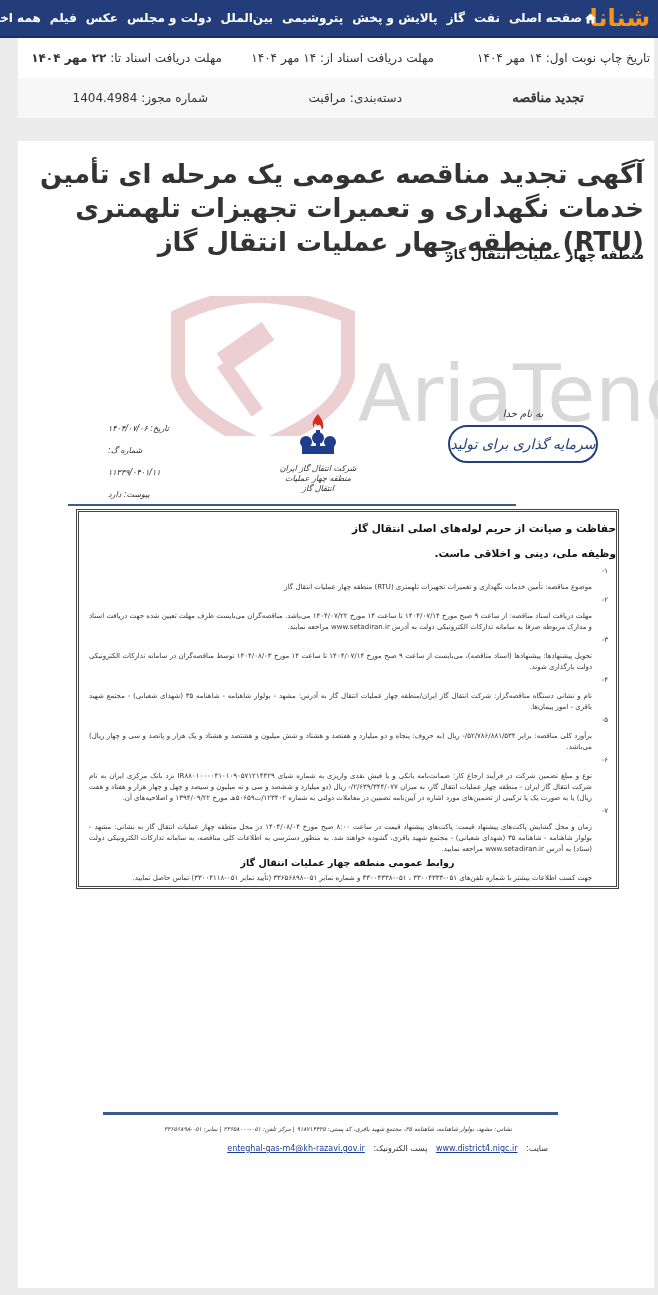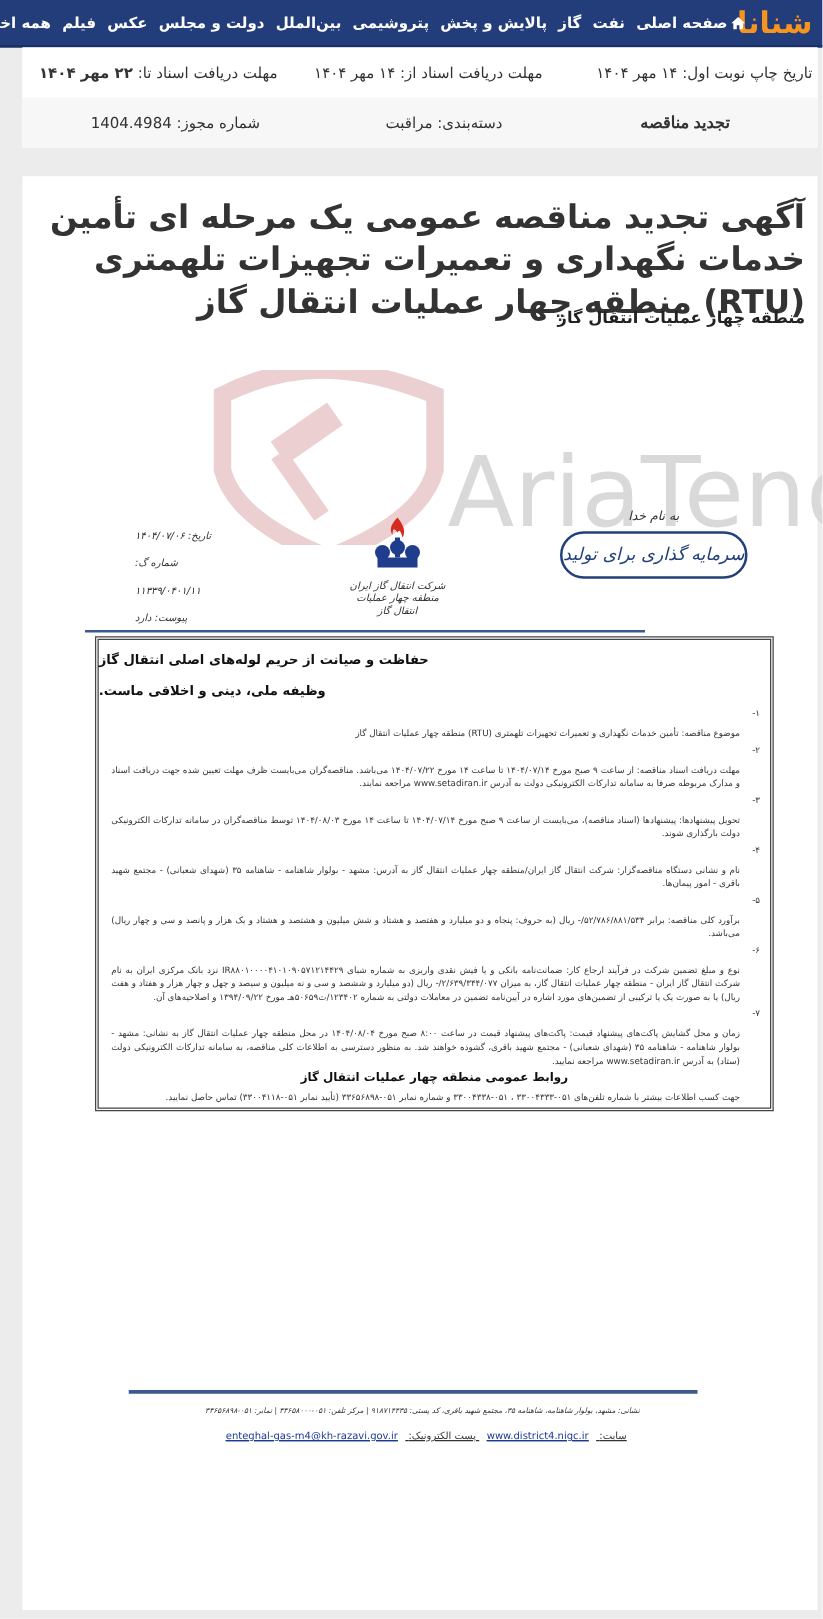--- a/index.html
+++ b/index.html
@@ -74,31 +74,31 @@
   .slogan {
     margin-top:6px; border:2px solid #22407a; border-radius:22px;
     height:34px; line-height:34px; font-size:14px; font-weight:normal; color:#22407a; font-style:italic;
   }
   .doc-line { position:absolute; top:98px; left:20px; width:448px; height:2px; background:#3b5b8f; }
 
   .box {
     position:absolute; top:113px; left:28px; width:543px; height:380px;
     border:3px double #444; box-sizing:border-box; background:#fff;
   }
-  .box-h1 { text-align:left; font-size:10.5px; font-weight:bold; margin-top:8px; line-height:17px; color:#111; }
+  .box-h1 { text-align:right; font-size:10.5px; font-weight:bold; margin-top:8px; line-height:17px; color:#111; }
   .box-h2 { text-align:center; font-size:11.5px; font-weight:bold; line-height:17px; color:#111; }
   .items { margin:4px 8px 0 10px; font-size:7px; line-height:11px; color:#333; }
   .item { display:flex; gap:6px; margin-bottom:2px; }
   .item-num { width:10px; flex:none; }
   .item-text { flex:1; text-align:justify;margin-top:16px; }
   .box-footer { position:absolute; bottom:18px; left:0; right:0; text-align:center; font-size:9.5px; font-weight:bold; color:#111; }
 
   .footer-line { position:absolute; top:971px; left:85px; width:455px; height:3px; background:#3b5b8f; }
   .footer-addr { position:absolute; top:984px; left:110px; width:420px; text-align:center; font-size:6px; color:#333; font-style:italic; }
-  .footer-links { position:absolute; top:1003px; left:110px; width:420px; text-align:center; font-size:8px; color:#333;text-decoration:underline; }
+  .footer-links { position:absolute; top:1003px; left:110px; width:420px; text-align:right; font-size:8px; color:#333; }
   .footer-links a { color:#1a3a9a; text-decoration:underline; margin:0 6px; }
 
   .news-code { position:absolute; top:1180px; right:10px; font-size:15px; color:#555;font-family:Liberation Serif, serif; }
 </style>
 </head>
 <body>
 
 <div class="nav">
   <div class="logo">شنانا</div>
   <div class="nav-items">

